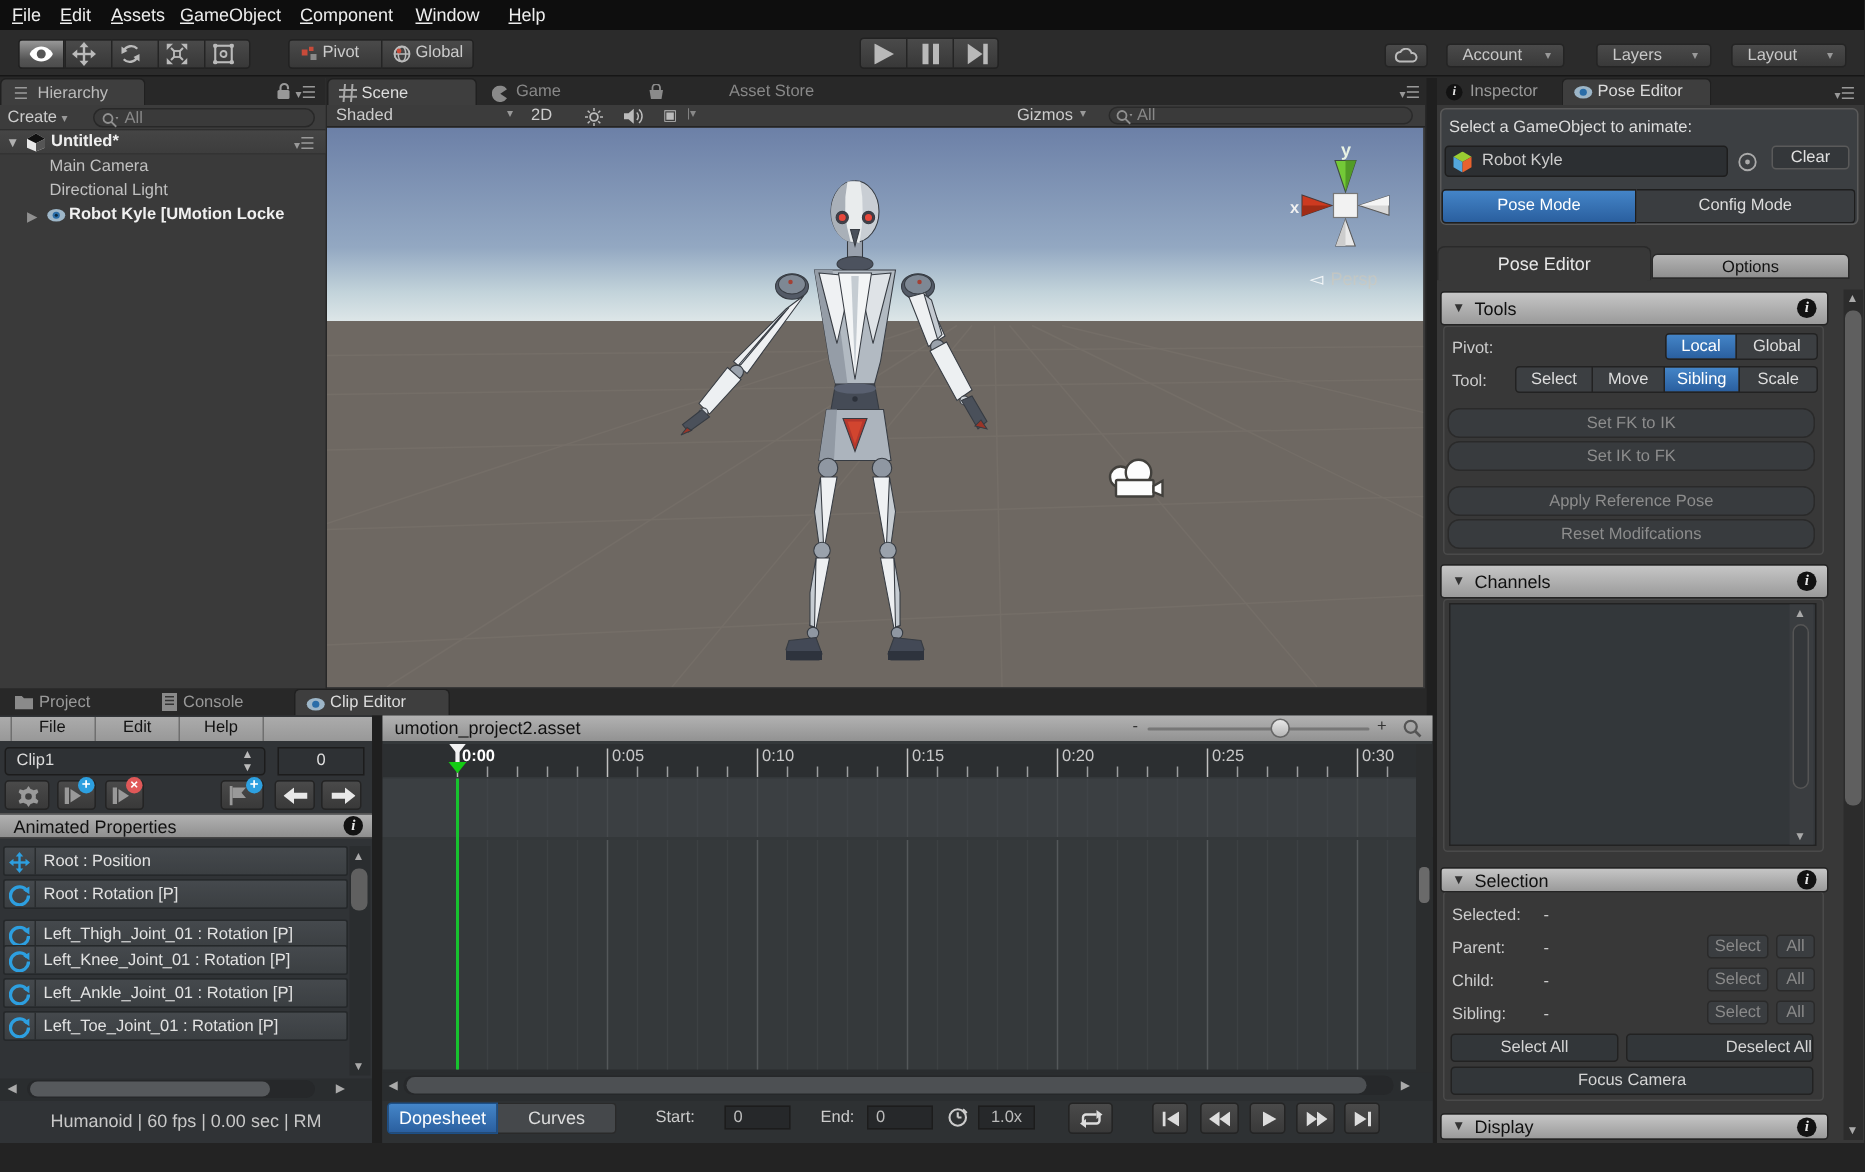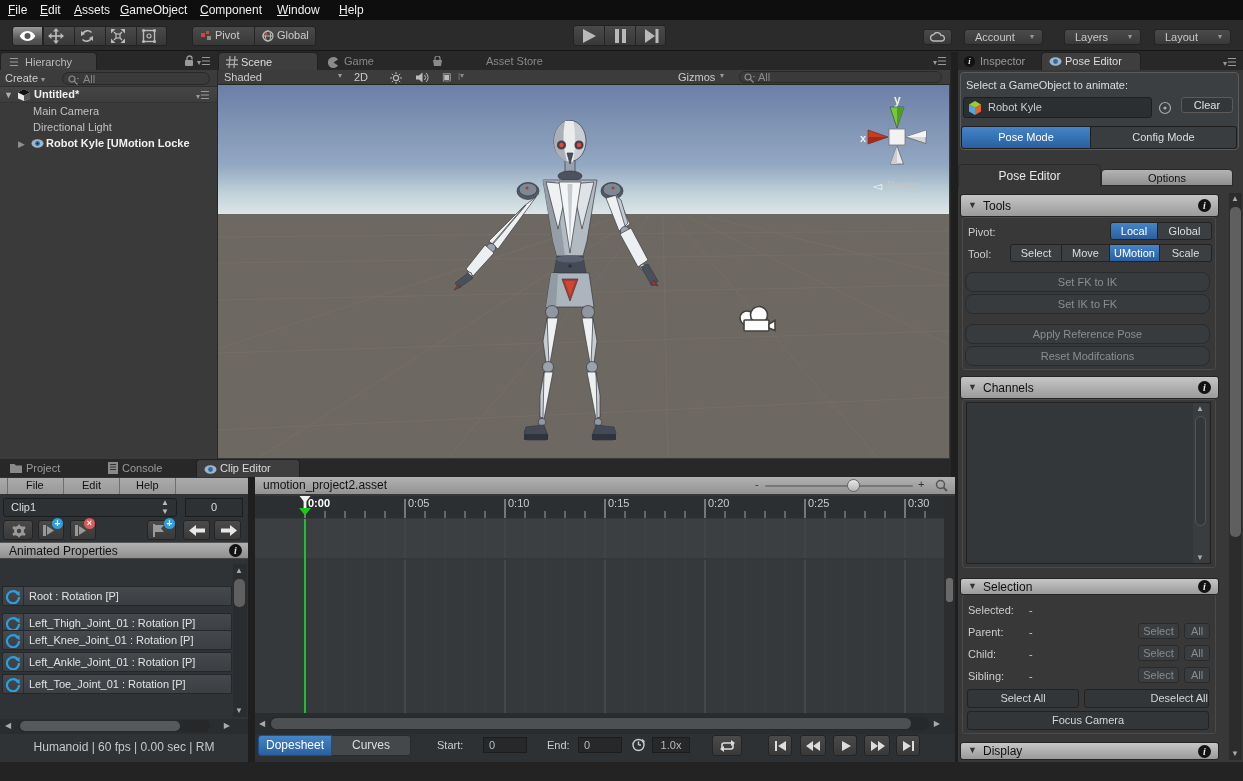--- a/index.html
+++ b/index.html
@@ -410,21 +410,21 @@
     <span class="abs" style="left:7px;top:5px;color:#333;font-size:9px;">▼</span>
     <span class="abs" style="left:22px;top:4px;font-size:12px;">Tools</span>
     <span class="abs ic-i" style="right:7px;top:4px;">i</span>
   </div>
   <span class="abs" style="left:10px;top:156px;color:#ccc;">Pivot:</span>
   <div class="abs blue" style="left:152px;top:152px;width:48px;height:18px;border:1px solid #222;border-radius:3px 0 0 3px;text-align:center;line-height:16px;">Local</div>
   <div class="abs" style="left:200px;top:152px;width:54px;height:18px;background:#3c3f42;border:1px solid #222;border-left:none;border-radius:0 3px 3px 0;text-align:center;line-height:16px;color:#ddd;">Global</div>
   <span class="abs" style="left:10px;top:178px;color:#ccc;">Tool:</span>
   <div class="abs" style="left:52px;top:174px;width:52px;height:18px;background:#3c3f42;border:1px solid #222;border-radius:3px 0 0 3px;text-align:center;line-height:16px;color:#ddd;">Select</div>
   <div class="abs" style="left:104px;top:174px;width:48px;height:18px;background:#3c3f42;border:1px solid #222;border-left:none;text-align:center;line-height:16px;color:#ddd;">Move</div>
-  <div class="abs blue" style="left:152px;top:174px;width:50px;height:18px;border:1px solid #222;border-left:none;text-align:center;line-height:16px;">UMotion</div>
+  <div class="abs blue" style="left:152px;top:174px;width:50px;height:18px;border:1px solid #222;border-left:none;text-align:center;line-height:16px;">Sibling</div>
   <div class="abs" style="left:202px;top:174px;width:52px;height:18px;background:#3c3f42;border:1px solid #222;border-left:none;border-radius:0 3px 3px 0;text-align:center;line-height:16px;color:#ddd;">Scale</div>
   <div class="abs" style="left:7px;top:202px;width:245px;height:20px;background:#383b3e;border:1px solid #2a2a2a;border-radius:8px;text-align:center;line-height:18px;color:#8d8d8d;">Set FK to IK</div>
   <div class="abs" style="left:7px;top:224px;width:245px;height:20px;background:#383b3e;border:1px solid #2a2a2a;border-radius:8px;text-align:center;line-height:18px;color:#8d8d8d;">Set IK to FK</div>
   <div class="abs" style="left:7px;top:276px;width:245px;height:20px;background:#383b3e;border:1px solid #2a2a2a;border-radius:8px;text-align:center;line-height:18px;color:#8d8d8d;">Reset Modifcations</div>
   <div class="abs" style="left:7px;top:254px;width:245px;height:20px;background:#383b3e;border:1px solid #2a2a2a;border-radius:8px;text-align:center;line-height:18px;color:#8d8d8d;">Apply Reference Pose</div>
 
   <div class="abs" style="left:4px;top:329px;width:254px;height:169px;border:1px solid #4a4a4a;border-radius:3px;"></div>
   <div class="abs hdr" style="left:2px;top:306px;width:259px;height:23px;">
     <span class="abs" style="left:7px;top:5px;color:#333;font-size:9px;">▼</span>
     <span class="abs" style="left:22px;top:4px;font-size:12px;">Channels</span>
@@ -549,20 +549,34 @@
         <svg class="abs" style="left:6px;top:4px;" width="16" height="11" viewBox="0 0 16 11">
           <polygon points="16,5.5 9,0 9,3.5 0,3.5 0,7.5 9,7.5 9,11" fill="#e8e8e8"></polygon>
         </svg>
       </div>
 
   <div class="abs" style="left:0;top:65px;width:248px;height:17px;background:linear-gradient(#b2b2b2,#8f8f8f);color:#111;border-top:1px solid #555;border-bottom:1px solid #444;">
     <span class="abs" style="left:9px;top:1px;font-size:12px;">Animated Properties</span>
     <span class="abs ic-i" style="right:6px;top:1px;">i</span>
   </div>
 
+  <div class="abs" style="left:2px;top:87px;width:230px;height:20px;background:linear-gradient(#45494d,#3b3f42);border:1px solid #25282a;border-radius:2px;">
+    <svg class="abs" style="left:3px;top:3px;" width="14" height="14" viewBox="0 0 14 14">
+          <g fill="#2d9fe0">
+            <polygon points="7,0 9.5,3 4.5,3"></polygon>
+            <polygon points="7,14 9.5,11 4.5,11"></polygon>
+            <polygon points="0,7 3,4.5 3,9.5"></polygon>
+            <polygon points="14,7 11,4.5 11,9.5"></polygon>
+            <rect x="6.2" y="2" width="1.6" height="10"></rect>
+            <rect x="2" y="6.2" width="10" height="1.6"></rect>
+          </g>
+        </svg>
+    <div class="abs" style="left:20px;top:0;width:1px;height:18px;background:#292c2e;"></div>
+    <span class="abs" style="left:26px;top:3px;color:#e2e2e2;">Root : Position</span>
+  </div>
   <div class="abs" style="left:2px;top:109px;width:230px;height:20px;background:linear-gradient(#45494d,#3b3f42);border:1px solid #25282a;border-radius:2px;">
     <svg class="abs" style="left:3px;top:3px;" width="14" height="14" viewBox="0 0 14 14">
           <path d="M12.2 4.2 A6 6 0 1 0 13 7" fill="none" stroke="#2d9fe0" stroke-width="2.2"></path>
           <polygon points="13.6,1 13.6,6.2 9.4,3.4" fill="#2d9fe0"></polygon>
         </svg>
     <div class="abs" style="left:20px;top:0;width:1px;height:18px;background:#292c2e;"></div>
     <span class="abs" style="left:26px;top:3px;color:#e2e2e2;">Root : Rotation [P]</span>
   </div>
   <div class="abs" style="left:2px;top:136px;width:230px;height:20px;background:linear-gradient(#45494d,#3b3f42);border:1px solid #25282a;border-radius:2px;">
     <svg class="abs" style="left:3px;top:3px;" width="14" height="14" viewBox="0 0 14 14">

